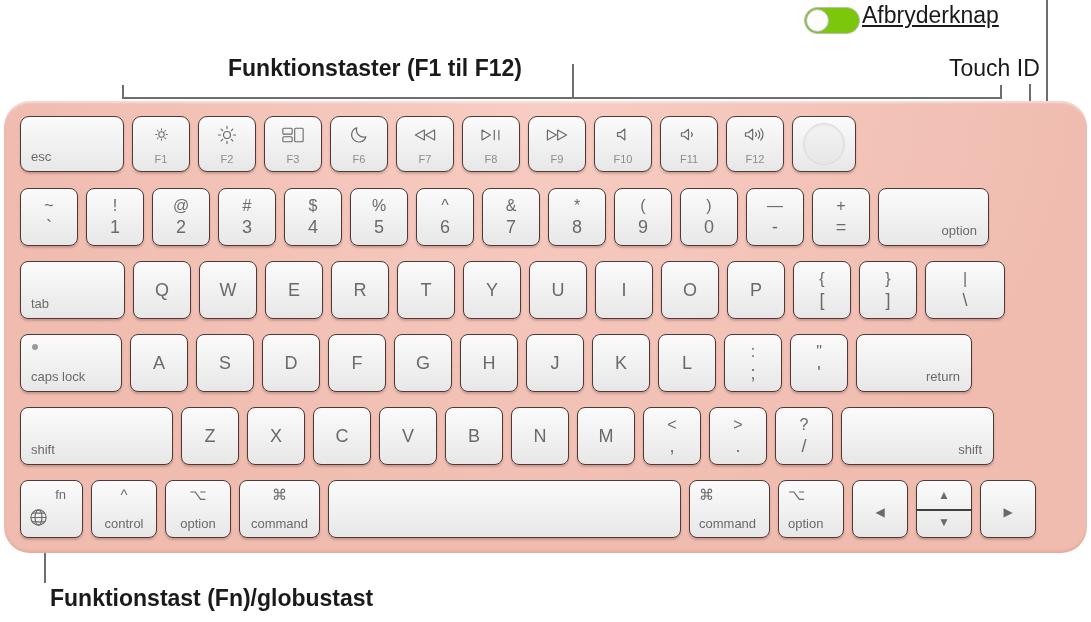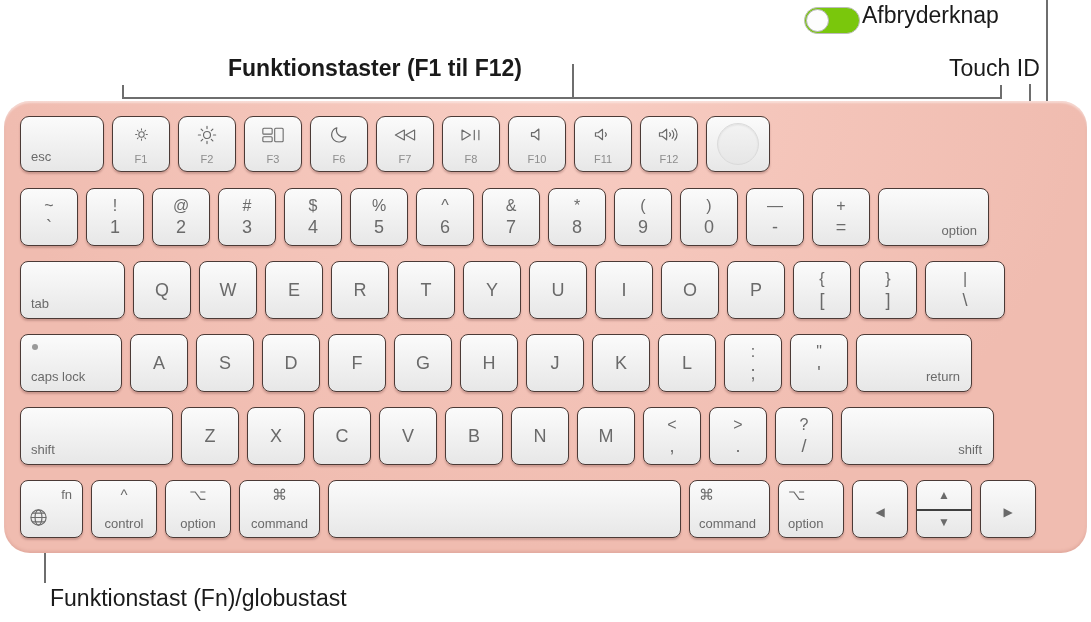--- a/index.html
+++ b/index.html
@@ -19,34 +19,36 @@
   .annot-label {
     position: absolute;
     color: #1a1a1a;
     font-size: 23px;
     line-height: 27px;
     white-space: nowrap;
   }
   #label-power {
     left: 862px;
     top: 2px;
+    text-decoration: underline;
   }
   #label-fkeys {
     left: 228px;
     top: 55px;
     font-weight: bold;
   }
   #label-touchid {
     left: 905px;
     top: 55px;
     margin-left: 44px;
   }
   #label-fn {
     left: 50px;
     top: 585px;
+    font-weight: bold;
   }
 
   .toggle-icon {
     position: absolute;
     left: 804px;
     top: 7px;
     width: 56px;
     height: 27px;
     border-radius: 14px;
     background: #7ac70c;
@@ -175,21 +177,21 @@
   }
   .k-corner-br {
     position: absolute;
     right: 11px;
     bottom: 7px;
     font-size: 13px;
     line-height: 15px;
   }
   .k-corner-tr {
     position: absolute;
-    right: 10px;
+    right: 16px;
     top: 6px;
     font-size: 13px;
     line-height: 15px;
     text-align: right;
   }
   .k-mod-sym {
     position: absolute;
     left: 0; right: 0;
     top: 5px;
     text-align: center;
@@ -213,21 +215,21 @@
   }
   .k-mod-lbl-l {
     position: absolute;
     left: 9px;
     bottom: 6px;
     font-size: 13px;
     line-height: 15px;
   }
 
   
-  .w-esc     { width: 84px; }
+  .w-esc     { width: 104px; }
   .w-touchid { width: 64px; }
   .w-delete  { width: 111px; }
   .w-tab     { width: 105px; }
   .w-bslash  { width: 80px; }
   .w-caps    { width: 102px; }
   .w-return  { width: 116px; }
   .w-shift-l { width: 153px; }
   .w-shift-r { width: 153px; }
   .w-fn      { width: 63px; }
   .w-mod     { width: 66px; }
@@ -375,20 +377,29 @@
     <div class="key">
       <span class="k-center k-glyph">
         <svg class="keycap-icon" width="22" height="14" viewBox="0 0 24 14" fill="none" stroke="#6a6a6a" stroke-width="1.3" stroke-linejoin="round" stroke-linecap="round">
           <path d="M2.2 1.6 11.4 7l-9.2 5.4z"></path>
           <path d="M15.6 1.8v10.4M20.6 1.8v10.4"></path>
         </svg>
       </span>
       <span class="k-center k-sub">F8</span>
     </div>
 
+    <div class="key">
+      <span class="k-center k-glyph">
+        <svg class="keycap-icon" width="24" height="14" viewBox="0 0 26 14" fill="none" stroke="#6a6a6a" stroke-width="1.3" stroke-linejoin="round">
+          <path d="M2.6 1.6 12.3 7l-9.7 5.4z"></path>
+          <path d="M13.7 1.6 23.4 7l-9.7 5.4z"></path>
+        </svg>
+      </span>
+      <span class="k-center k-sub">F9</span>
+    </div>
 
     <div class="key">
       <span class="k-center k-glyph">
         <svg class="keycap-icon" width="15" height="15" viewBox="0 0 16 16" fill="none" stroke="#6a6a6a" stroke-width="1.3" stroke-linejoin="round">
           <path d="M9.4 2.2 4.6 6.1H1.6v3.8h3l4.8 3.9z"></path>
         </svg>
       </span>
       <span class="k-center k-sub">F10</span>
     </div>
 

